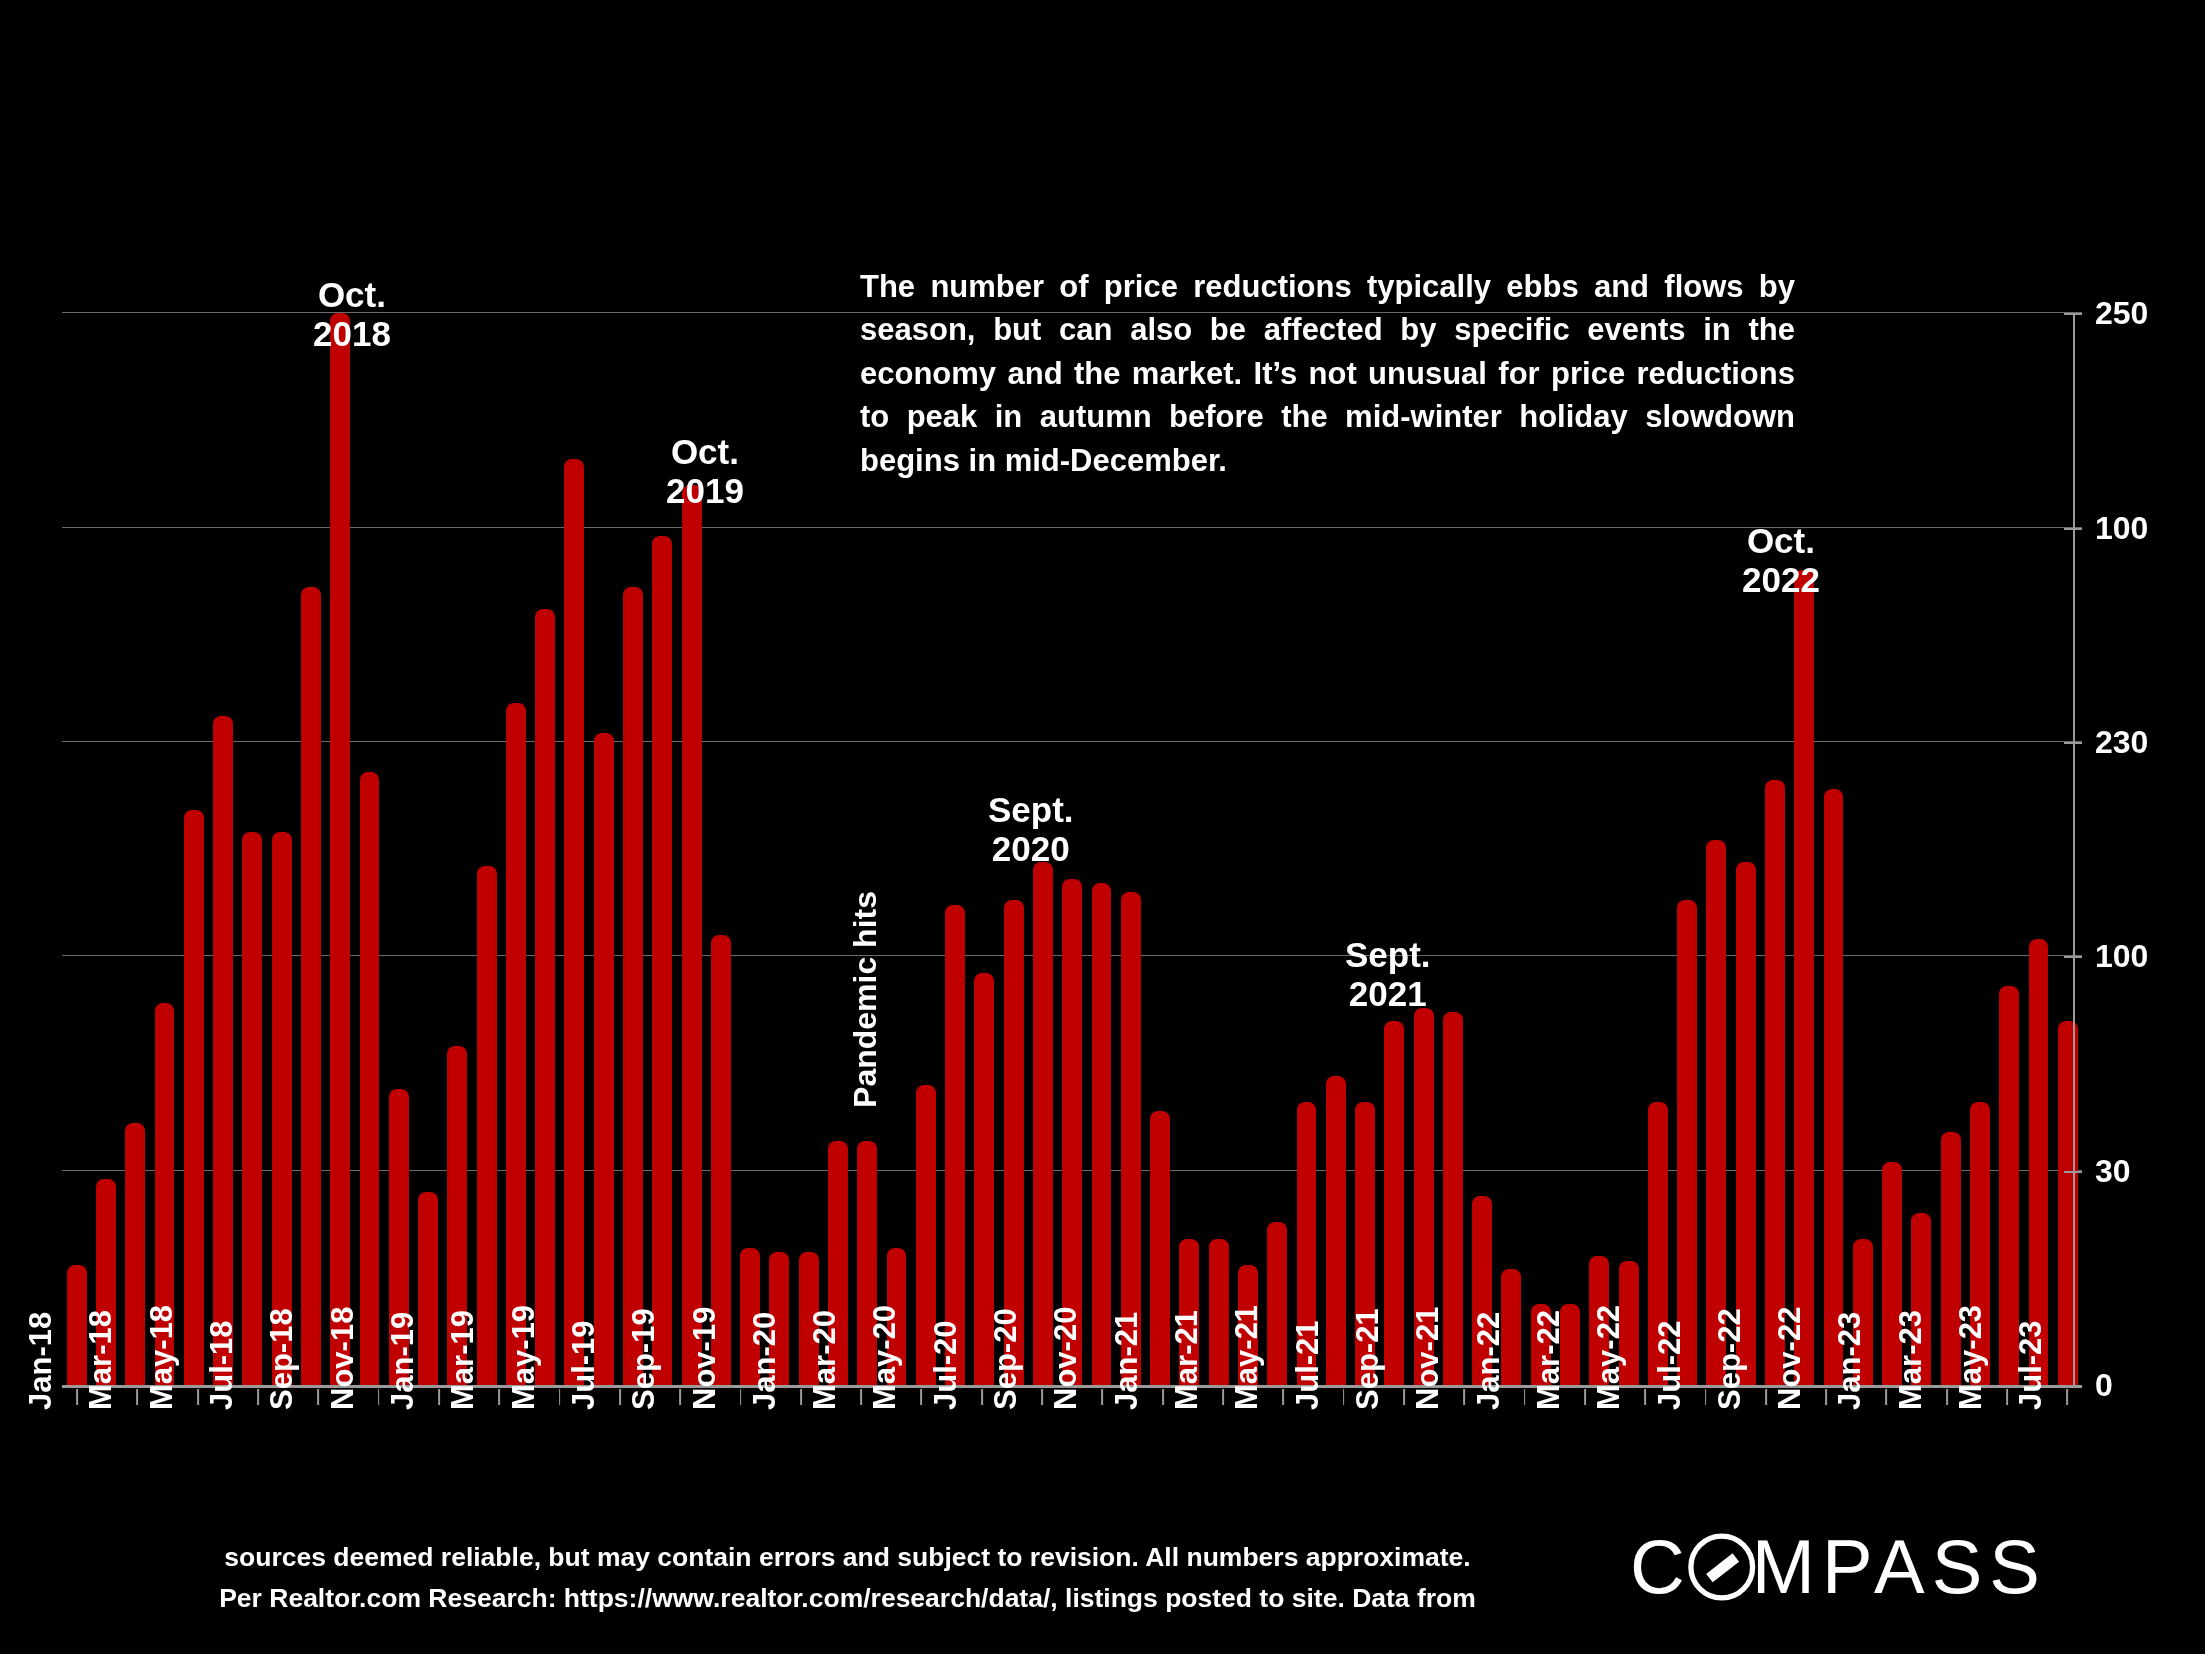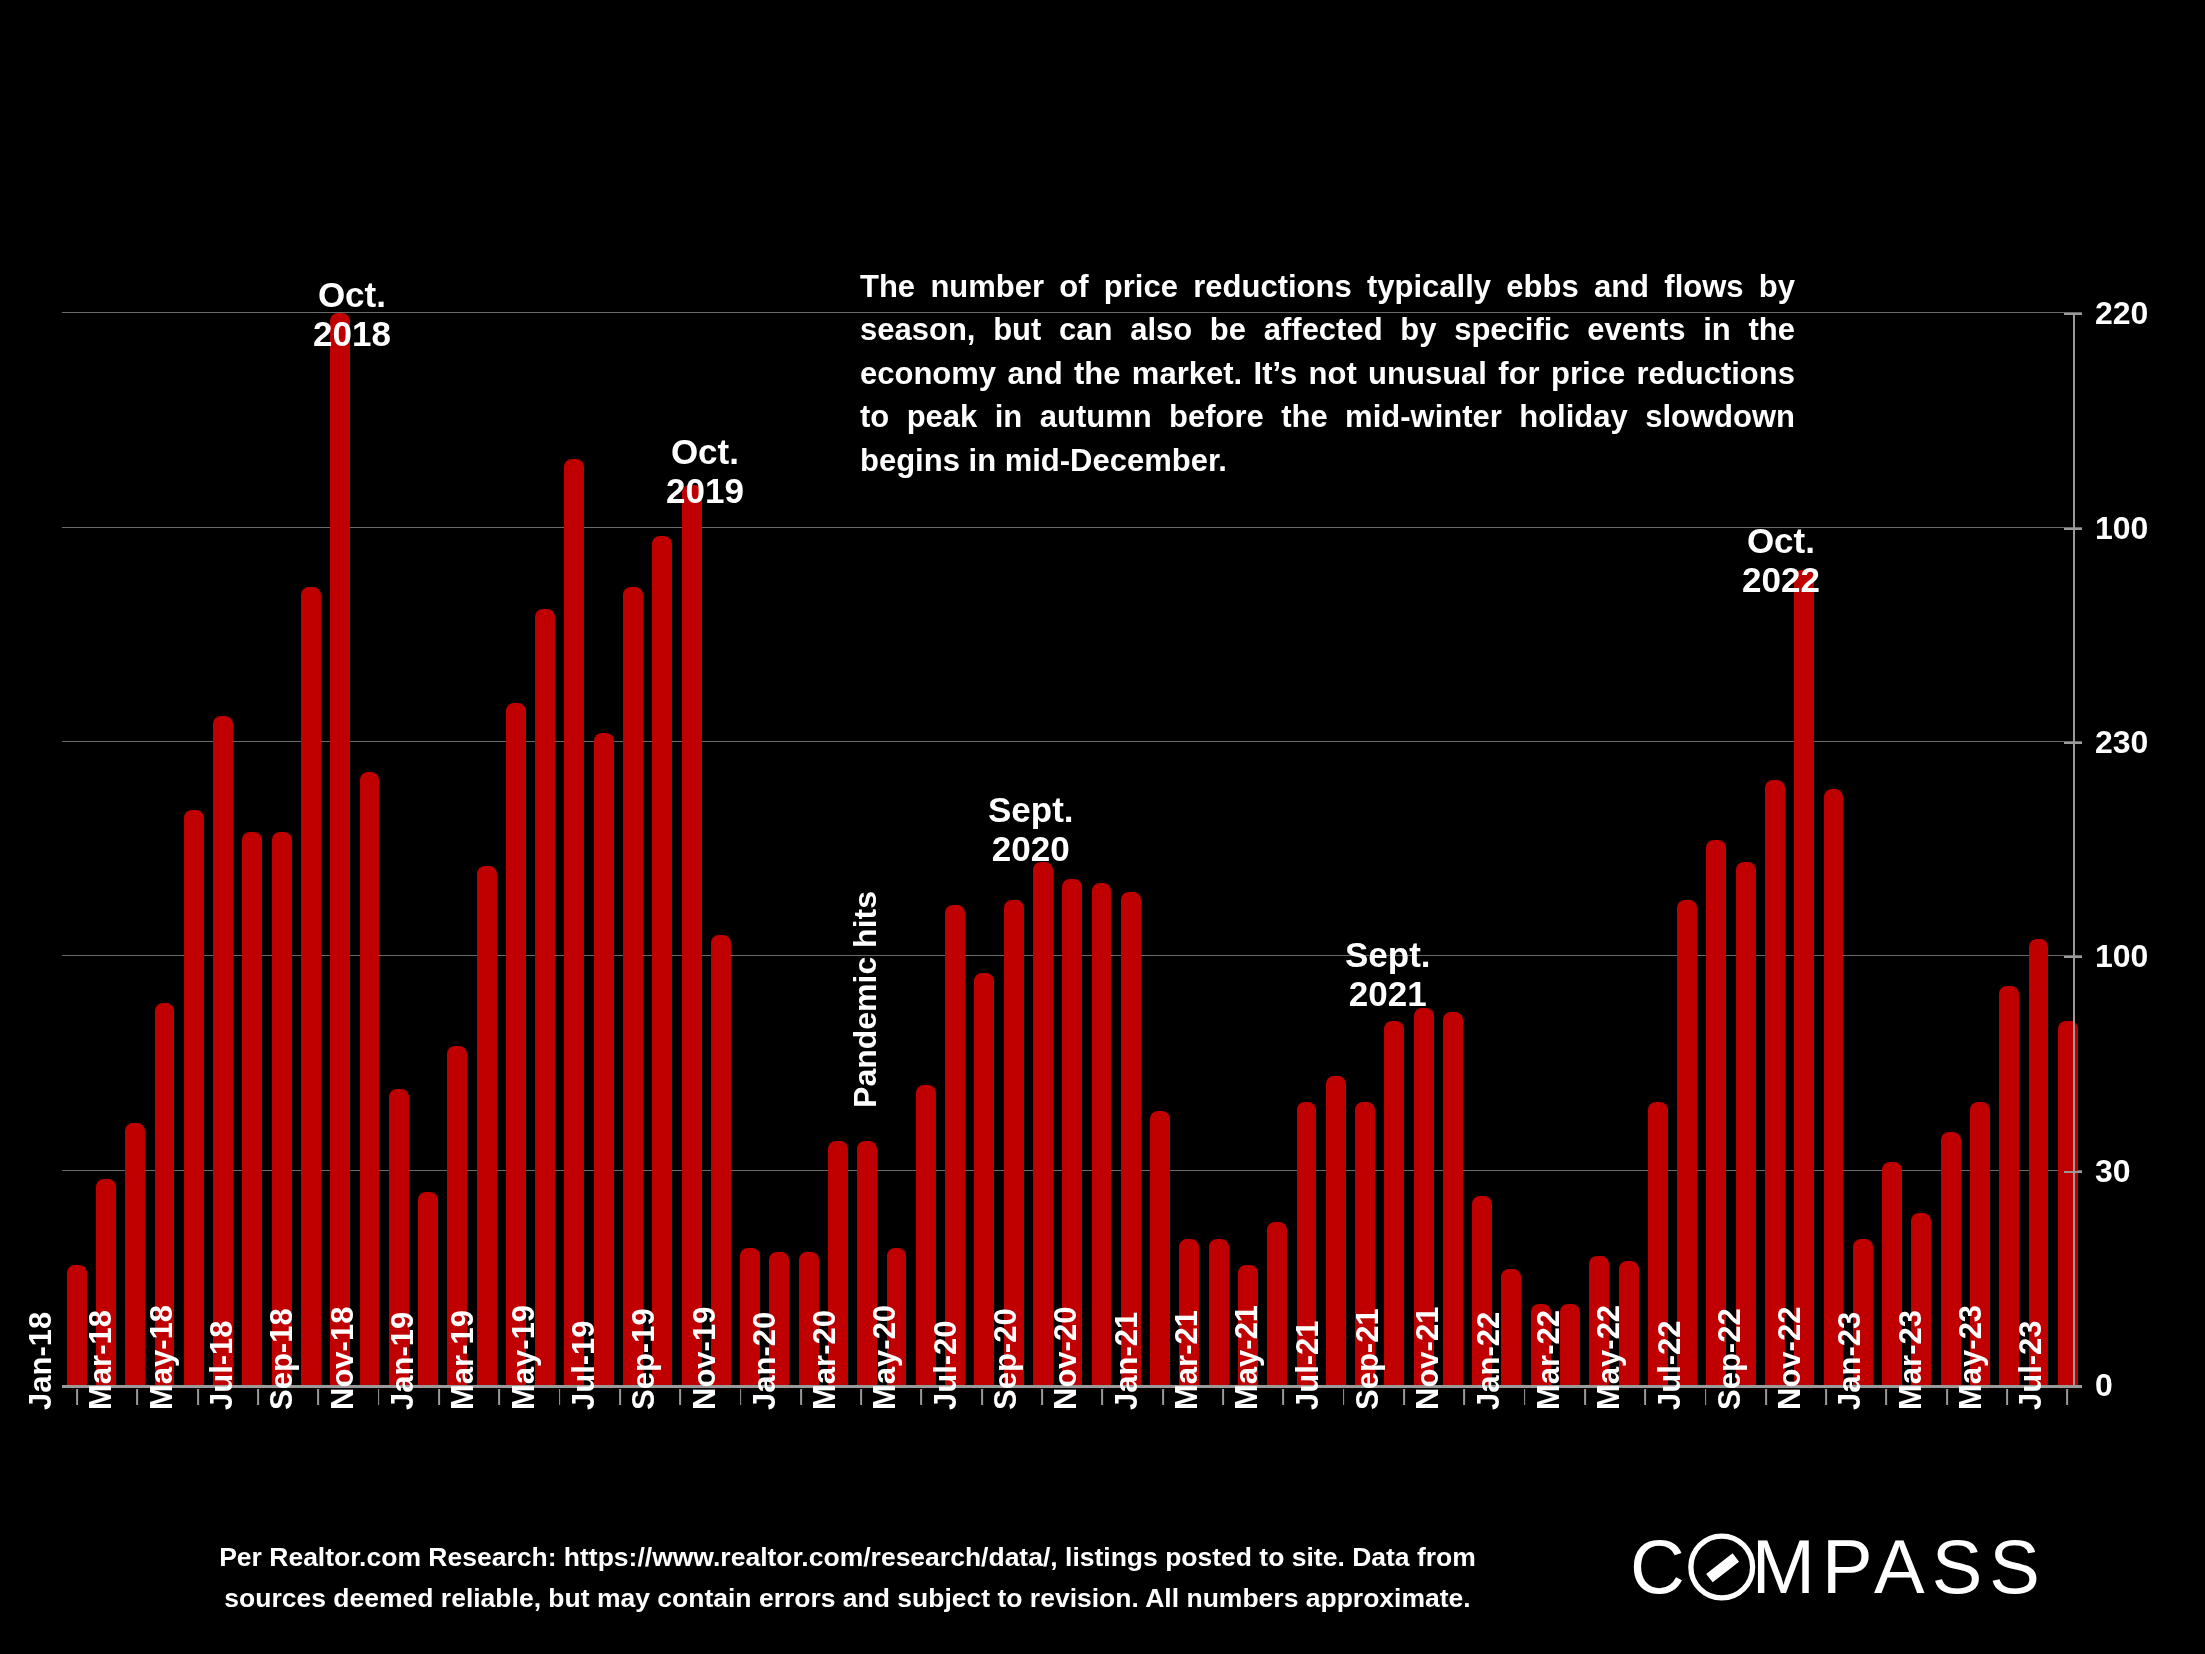--- a/index.html
+++ b/index.html
@@ -376,21 +376,21 @@
     <div class="ytick-label" style="top: 1385px;">0</div>
     <div class="ytick-mark" style="top: 1385px;"></div>
     <div class="ytick-label" style="top: 1171px;">30</div>
     <div class="ytick-mark" style="top: 1171px;"></div>
     <div class="ytick-label" style="top: 956px;">100</div>
     <div class="ytick-mark" style="top: 956px;"></div>
     <div class="ytick-label" style="top: 742px;">230</div>
     <div class="ytick-mark" style="top: 742px;"></div>
     <div class="ytick-label" style="top: 528px;">100</div>
     <div class="ytick-mark" style="top: 528px;"></div>
-    <div class="ytick-label" style="top: 313px;">220</div>
+    <div class="ytick-label" style="top: 313px;">250</div>
     <div class="ytick-mark" style="top: 313px;"></div>
   </div>
 <div id="xaxis"></div>
 <div id="xlabels">
     <div class="xlabel-slot">
       <div class="xtick"></div>
       <div class="xlabel">Jan-18</div>
     </div>
     <div class="xlabel-slot"></div>
     <div class="xlabel-slot">
@@ -565,22 +565,22 @@
 2019</div>
 <div class="callout" id="callout-sept2020">Sept.
 2020</div>
 <div class="callout" id="callout-sept2021">Sept.
 2021</div>
 <div class="callout" id="callout-oct2022">Oct.
 2022</div>
 <div id="pandemic-label">Pandemic hits</div>
 
 <div id="footer-text">
+  <span>sources deemed reliable, but may contain errors and subject to revision. All numbers approximate.</span>
   <span>Per Realtor.com Research:  https://www.realtor.com/research/data/, listings posted to site. Data from</span>
-  <span>sources deemed reliable, but may contain errors and subject to revision. All numbers approximate.</span>
 </div>
 
 <div id="compass-logo">
   <svg width="494" height="83" viewBox="0 0 560 94">
     <text x="0" y="72" font-family="Liberation Sans, sans-serif" font-size="86" font-weight="300" letter-spacing="8" fill="#ffffff">C</text>
     <text x="138" y="72" font-family="Liberation Sans, sans-serif" font-size="86" font-weight="300" letter-spacing="8" fill="#ffffff">MPASS</text>
     <circle cx="104" cy="43" r="35" fill="none" stroke="#ffffff" stroke-width="6"></circle>
     <rect x="86" y="38" width="38" height="12" fill="#ffffff" transform="rotate(-38 105 44)"></rect>
   </svg>
 </div>

